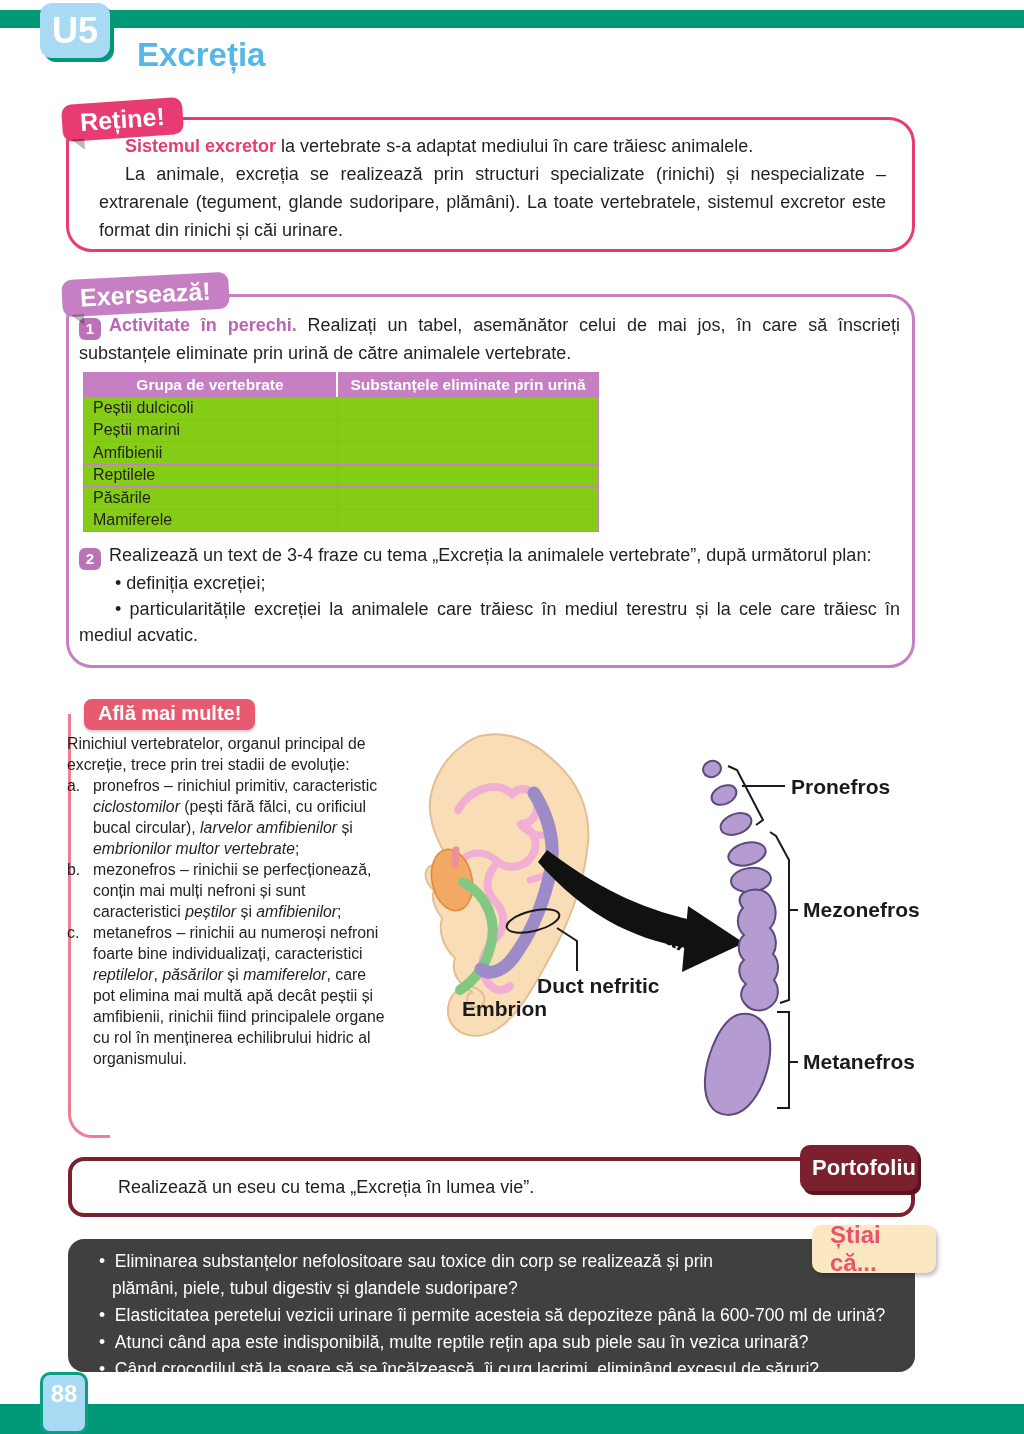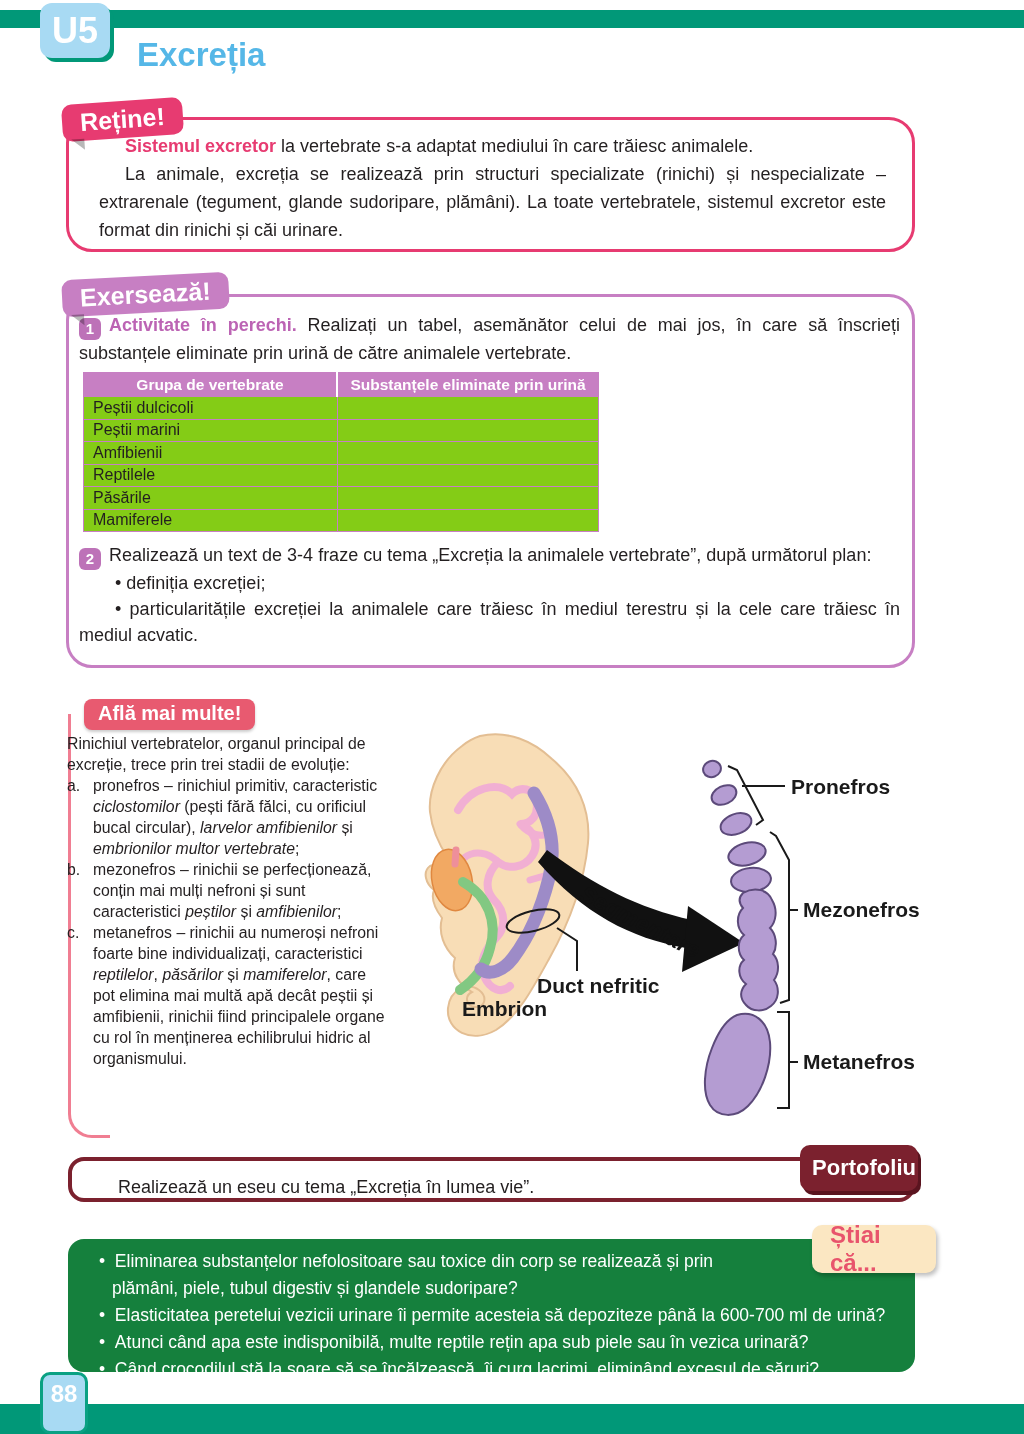--- a/index.html
+++ b/index.html
@@ -60,30 +60,30 @@
   .afla-line { position:absolute; left:68px; top:714px; width:42px; height:424px;
     border-left:3.5px solid #f07e92; border-bottom:3.5px solid #f07e92;
     border-bottom-left-radius:24px; }
   .afla-text { position:absolute; left:67px; top:733px; width:320px;
     font-size:15.8px; line-height:21px; }
   .afla-item { display:grid; grid-template-columns:26px 1fr; }
 
   
   .port-tab { left:800px; top:1145px; font-size:22px; background:#7b212e;
     justify-content:center; width:118px; height:46px; box-shadow:3px 4px 0 #5a141f;padding-left:28px; }
-  .port-box { position:absolute; left:68px; top:1157px; width:847px; height:45px;
+  .port-box { position:absolute; left:68px; top:1157px; width:847px; height:60px;
     border:4px solid #7b212e; border-radius:16px; background:#fff;
     padding:16px 0 0 46px; font-size:18px; z-index:2; }
 
   
   .stiai-tab { left:812px; top:1225px; width:124px; height:48px; background:#fbe7c2;
     color:#e8546c; font-size:24px; justify-content:center;
     box-shadow:2px 3px 4px rgba(0,0,0,.25); }
   .stiai-box { position:absolute; left:68px; top:1239px; width:847px; height:133px;
-    background:#15803d; border-radius:16px; padding:9px 24px 0 22px; z-index:2; }
+    background:#404040; border-radius:16px; padding:9px 24px 0 22px; z-index:2; }
   .stiai-spacer { float:right; width:135px; height:38px; }
   .stiai-box p { color:#fff; font-size:17.5px; line-height:27px;
     padding-left:22px; text-indent:-13px; }
   .stiai-box p::before { content:"\2022\00a0\00a0"; }
 
   
   .bottom-bar { position:absolute; left:0; top:1404px; width:1024px; height:30px; background:#019878; }
   .page-badge { position:absolute; left:40px; top:1372px; width:48px; height:62px;
     background:#a8daf3; border:3px solid #0aa183; border-radius:10px; z-index:3;
     color:#fff; font-weight:bold; font-size:24px; text-align:center; padding-top:5px; }

